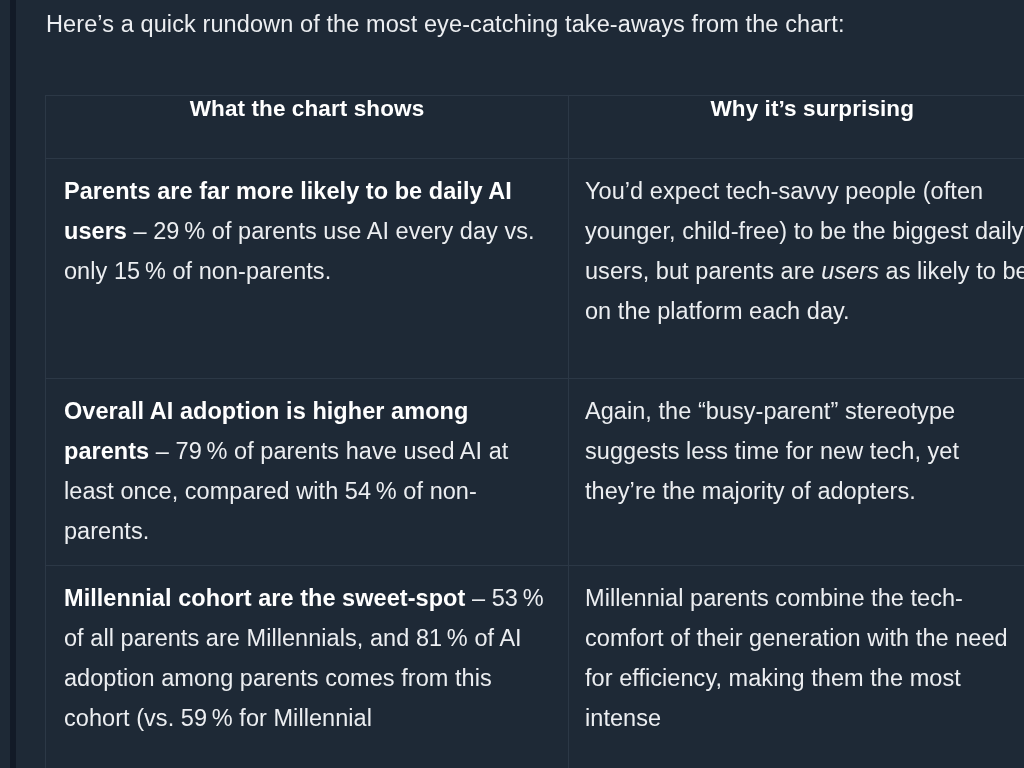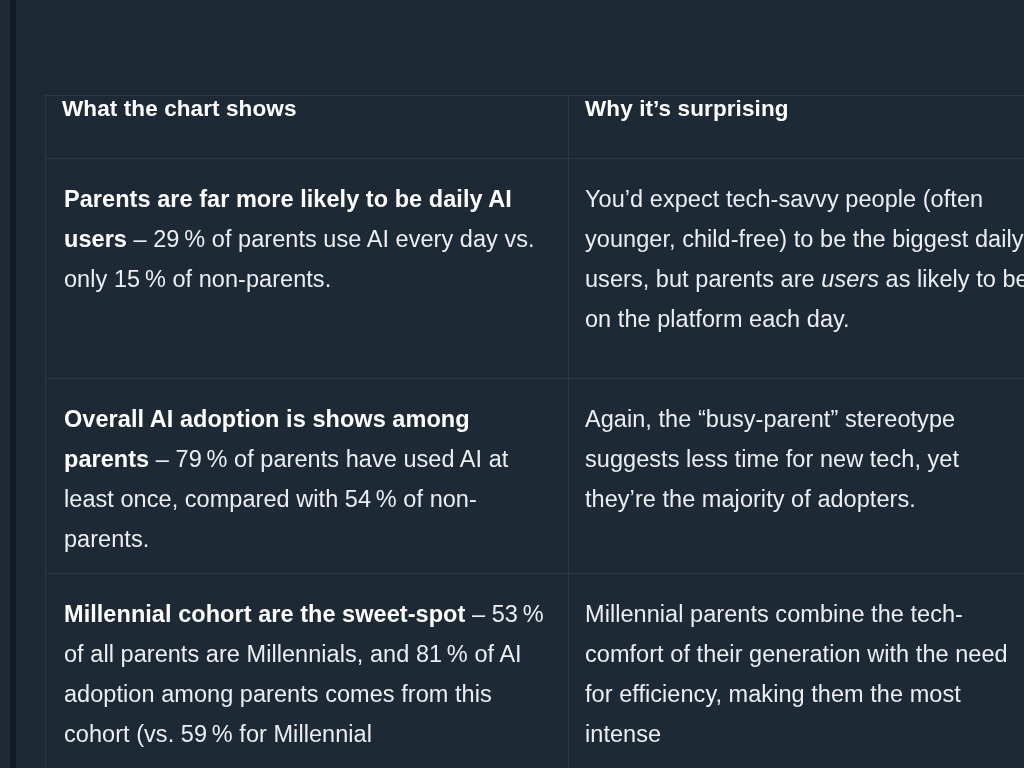--- a/index.html
+++ b/index.html
@@ -81,31 +81,31 @@
   #takeaways-table td.td-left {
     border-right: 1px solid #2c3846;
   }
   #takeaways-table th.th-left,
   #takeaways-table td.td-left {
     border-left: 1px solid #2c3846;
   }
 
   #takeaways-table thead th {
     height: 63px;
-    text-align: left;
+    text-align: center;
     font-size: 22.5px;
     font-weight: 700;
     color: #ffffff;
     letter-spacing: 0.1px;
     padding: 0 16px;
     box-sizing: border-box;
   }
 
   #takeaways-table tbody td {
-    padding: 20px 20px 14px 18px;
+    padding: 12px 20px 14px 18px;
     box-sizing: border-box;
   }
   #takeaways-table tbody td.td-right {
     padding-left: 16px;
   }
 
   .cell-text {
     margin: 0;
     font-size: 23.5px;
     line-height: 40px;
@@ -123,20 +123,21 @@
 </style>
 </head>
 <body>
 
 <div id="gutter-strip">
   <div class="rail"></div>
 </div>
 
 <div id="content">
 
+  <p id="intro-paragraph">Here’s a quick rundown of the most eye-catching take-aways from the chart:</p>
 
   <table id="takeaways-table">
     <colgroup>
       <col class="col-left">
       <col class="col-right">
     </colgroup>
     <thead>
       <tr>
         <th class="th-left">What the chart shows</th>
         <th class="th-right">Why it’s surprising</th>
@@ -153,21 +154,21 @@
         <td class="td-right">
           <p class="cell-text">
             <span>You’d expect tech-savvy people (often younger, child-free) to be the biggest daily users, but parents are </span><i>users</i><span> as likely to be on the platform each day.</span>
           </p>
         </td>
       </tr>
 
       <tr class="row-2">
         <td class="td-left">
           <p class="cell-text">
-            <b>Overall AI adoption is shows among parents</b><span> – </span><span>79 % of parents have used AI at least once, compared with 54 % of non-parents.</span>
+            <b>Overall AI adoption is higher among parents</b><span> – </span><span>79 % of parents have used AI at least once, compared with 54 % of non-parents.</span>
           </p>
         </td>
         <td class="td-right">
           <p class="cell-text">
             <span>Again, the “busy-parent” stereotype suggests less time for new tech, yet they’re the majority of adopters.</span><i></i><span></span>
           </p>
         </td>
       </tr>
 
       <tr class="row-3">

